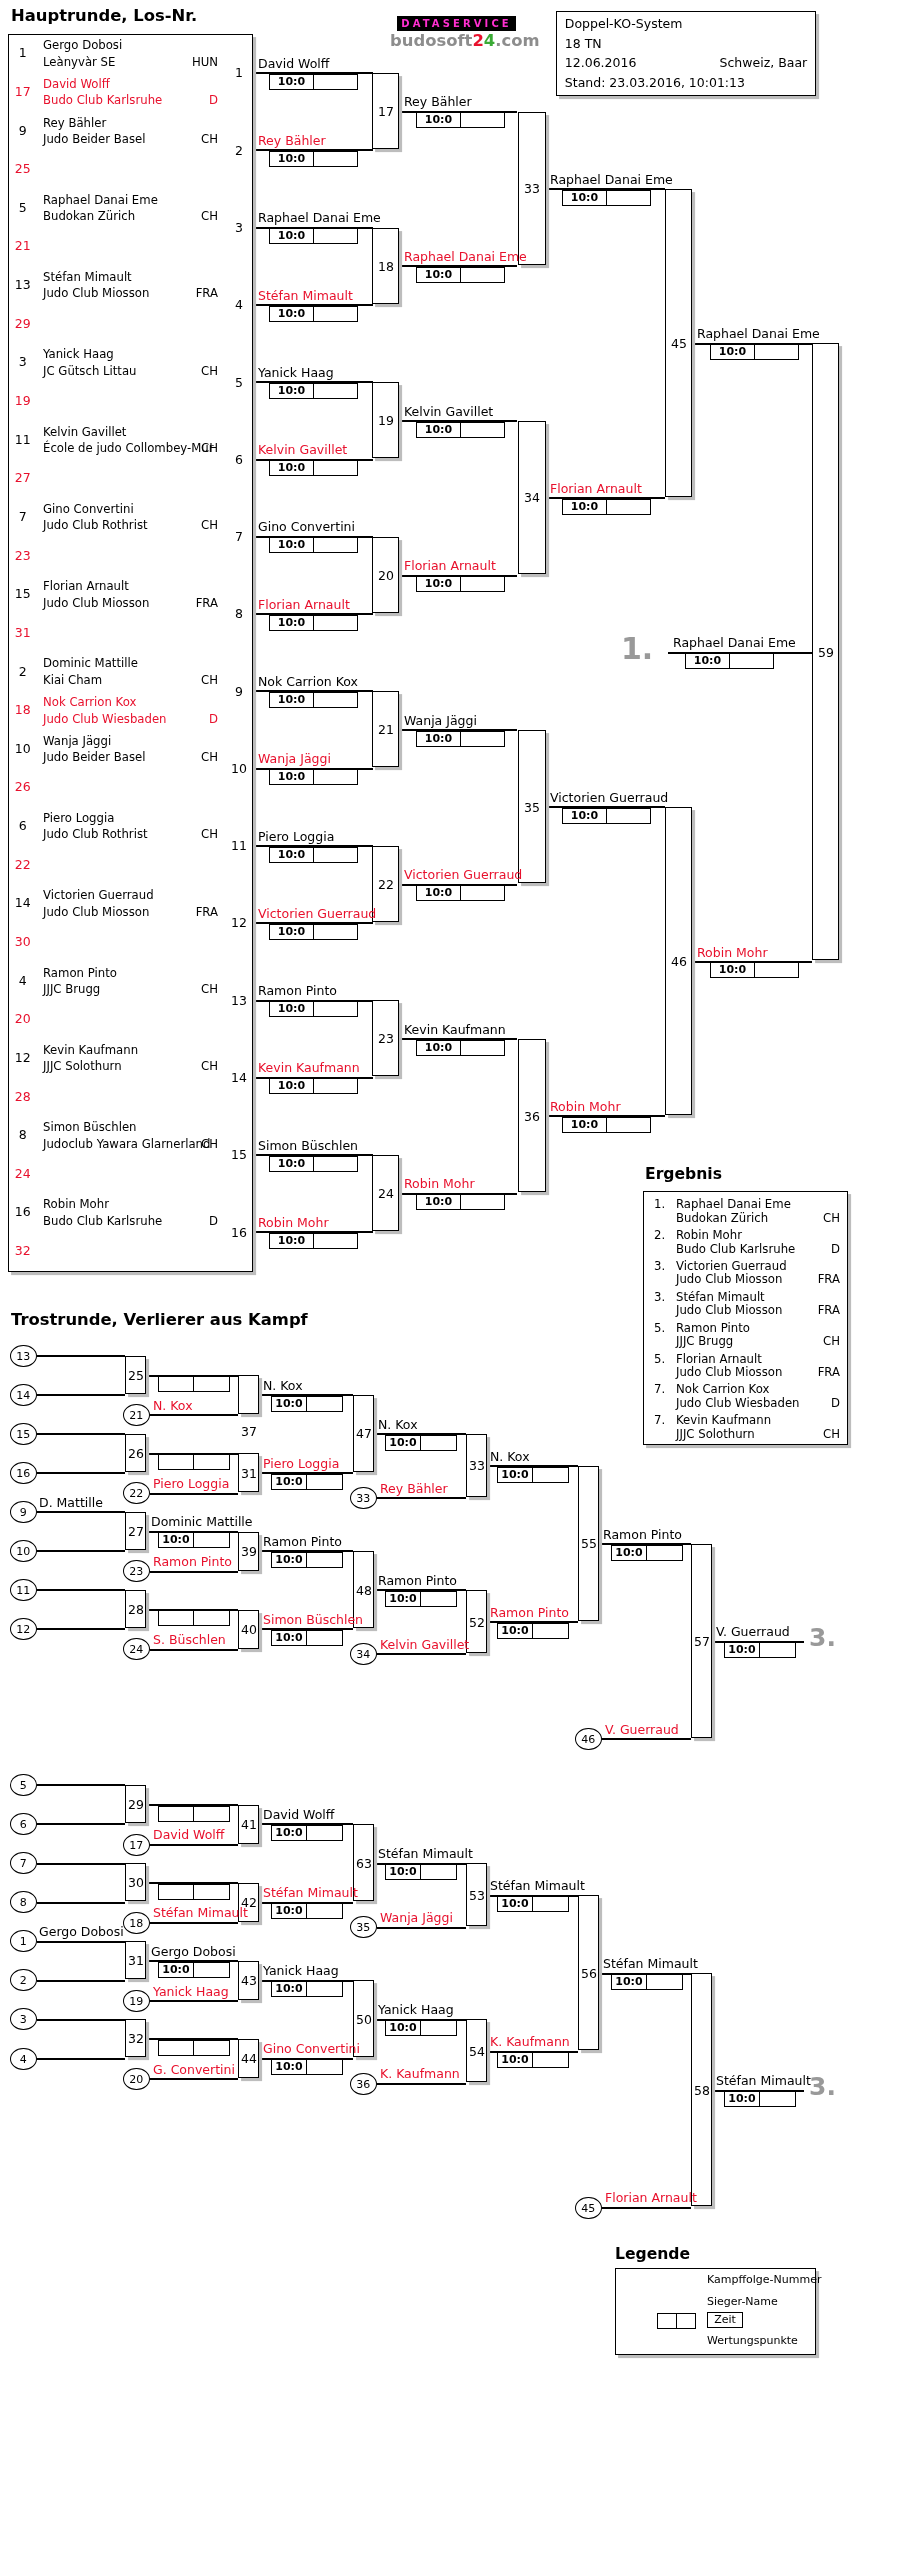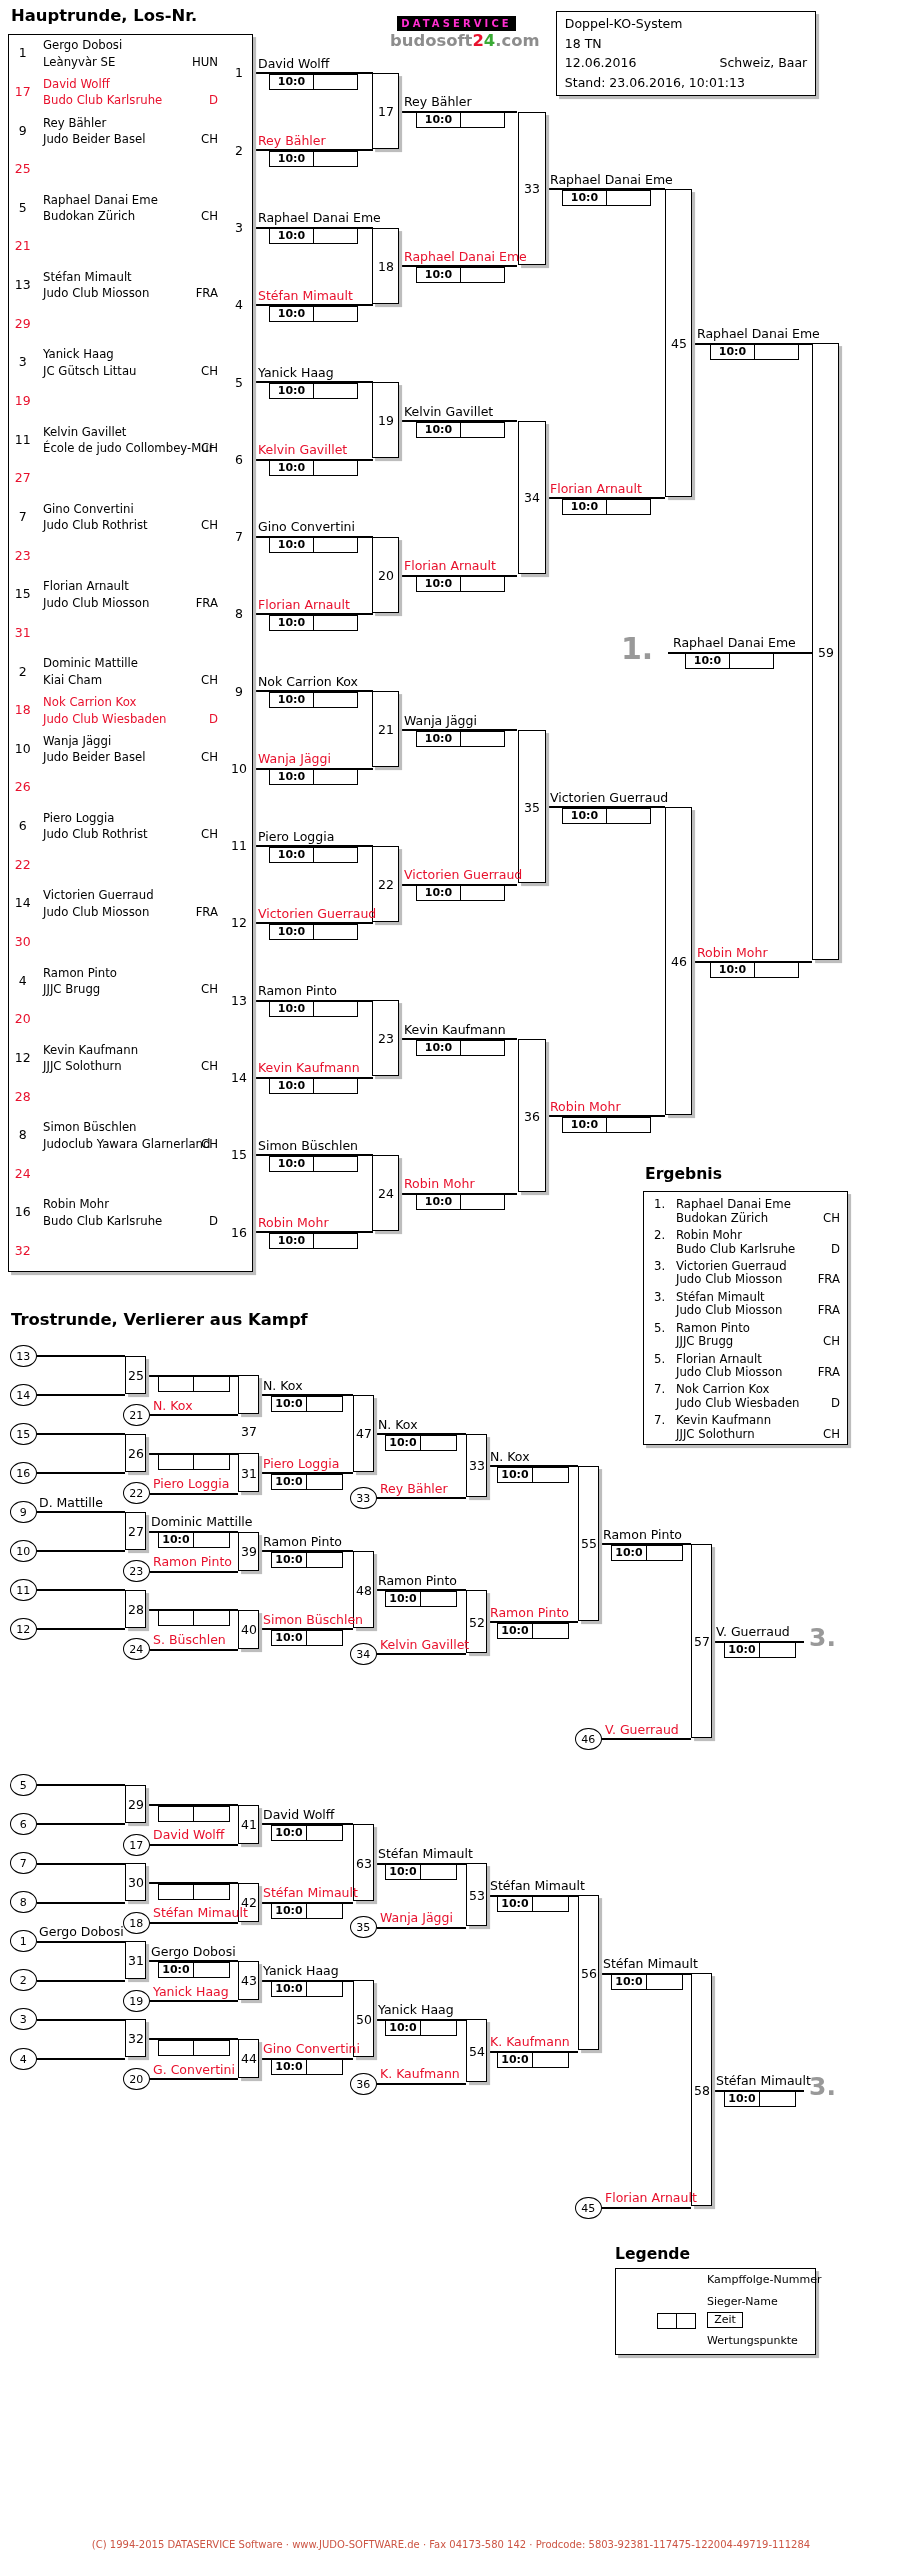--- a/index.html
+++ b/index.html
@@ -45,21 +45,21 @@
   </div>
 
   <div class="infobox shadow">
     <div class="sec">
       <div>Doppel-KO-System</div>
       <div>18 TN</div>
       <div class="info-row">
           <span>12.06.2016</span>
           <span>Schweiz, Baar</span>
         </div>
-      <div>Stand: 23.06.2016, 10:01:13</div>
+      <div>Stand: 23.03.2016, 10:01:13</div>
     </div>
   </div>
 
   <div class="sec-title" style="left:11px;top:1310px;">Trostrunde, Verlierer aus Kampf</div>
   <div class="sec-title" style="left:645px;top:1165px;font-size:15.6px;">Ergebnis</div>
   <div class="sec-title" style="left:615px;top:2245px;font-size:15.6px;">Legende</div>
 
   <div id="bracket-layer">
       <div class="mbox shadow" style="left: 7.8px; top: 34px; width: 243px; height: 1236px;"></div>
       <div class="vline" style="left: 38px; top: 34px; height: 1236px;"></div>
@@ -768,15 +768,14 @@
       <div class="etext" style="left: 707px; top: 2273px; font-size: 11px;">Kampffolge-Nummer</div>
       <div class="hline" style="left: 660px; top: 2279px; width: 44px;"></div>
       <div class="etext" style="left: 707px; top: 2295px; font-size: 11px;">Sieger-Name</div>
       <div class="hline" style="left: 660px; top: 2301px; width: 44px;"></div>
       <div class="etext zeitbox" style="left: 707px; top: 2312px; font-size: 11px;">Zeit</div>
       <div class="hline" style="left: 698px; top: 2318px; width: 6.2px;"></div>
       <div class="etext" style="left: 707px; top: 2334px; font-size: 11px;">Wertungspunkte</div>
       <div class="hline" style="left: 660px; top: 2340px; width: 44px;"></div>
     </div>
 
-  <div class="footer">(C) 1994-2015 DATASERVICE Software · www.JUDO-SOFTWARE.de · Fax 04173-580 142 · Prodcode: 5803-92381-117475-122004-49719-111284</div>
 </div>
 
 
 </body></html>

